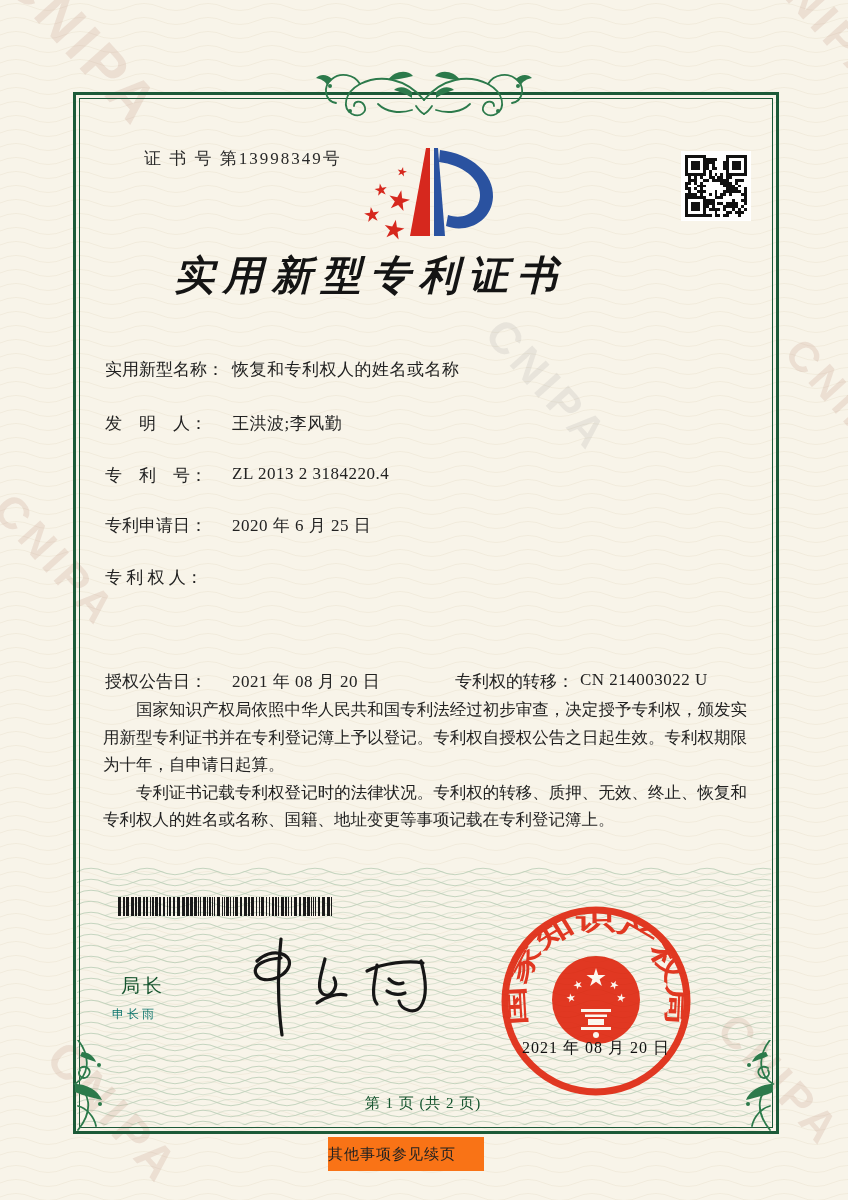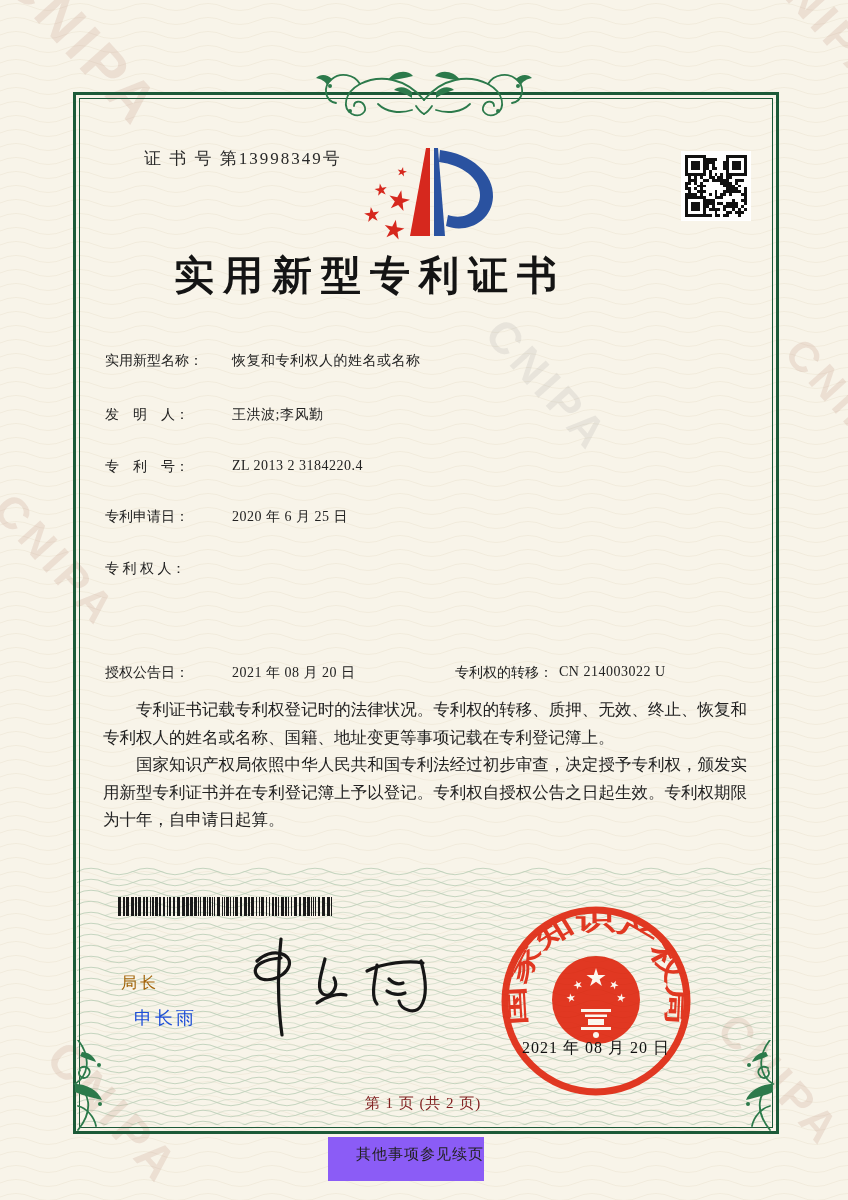--- a/index.html
+++ b/index.html
@@ -17,42 +17,42 @@
   
   #frame{position:absolute;left:73px;top:92px;width:700px;height:1036px;
          border:3px solid #1c5a38;z-index:2;}
   #frame-inner{position:absolute;left:3px;top:3px;right:3px;bottom:3px;
          border:1px solid #1c5a38;}
 
   
   #cert-no{position:absolute;left:104px;top:147px;font-size:17px;letter-spacing:2px;
            color:#2a2a2a;z-index:3;margin-left:40px;}
   #title{position:absolute;left:0;top:248px;width:740px;text-align:center;
-         font-size:40px;font-weight:bold;letter-spacing:9px;color:#141414;z-index:3;}
+         font-size:40px;font-weight:bold;letter-spacing:9px;color:#141414;z-index:3;font-style:italic;}
 
   
-  .row{position:absolute;left:105px;display:flex;font-size:14px;color:#222;
-       z-index:3;white-space:nowrap;}
+  .row{position:absolute;left:105px;display:flex;font-size:17px;color:#222;
+       z-index:3;white-space:nowrap;margin-top:6px;}
   .lbl{width:127px;flex:none;}
   .val{letter-spacing:.5px;}
 
   
   #body-text{position:absolute;left:103px;top:696px;width:644px;z-index:3;
              font-size:16.5px;line-height:1.67;color:#222;text-align:justify;}
   #body-text p{margin:0;text-indent:2em;}
 
   
-  #sig-title{position:absolute;left:121px;top:973px;font-size:16px;letter-spacing:3px;color:#a16207;z-index:4;}
-  #sig-name{position:absolute;left:134px;top:1006px;font-size:18px;letter-spacing:3px;color:#1d4ed8;z-index:4;}
+  #sig-title{position:absolute;left:121px;top:973px;font-size:19px;letter-spacing:3px;color:#14532d;z-index:4;}
+  #sig-name{position:absolute;left:112px;top:1006px;font-size:12px;letter-spacing:3px;color:#0f766e;z-index:4;}
   #seal-date{position:absolute;left:500px;top:1038px;width:192px;text-align:center;
              font-size:16px;letter-spacing:1px;color:#111;z-index:5;}
   #page-num{position:absolute;left:73px;top:1094px;width:700px;text-align:center;
-            font-size:15px;color:#7f1d1d;z-index:4;letter-spacing:1px;}
-  #note-box{position:absolute;left:328px;top:1137px;width:156px;height:44px;line-height:34px;
-            background:#8b5cf6;text-align:right;font-size:15px;color:#222;z-index:3;letter-spacing:1px;}
+            font-size:15px;color:#14532d;z-index:4;letter-spacing:1px;}
+  #note-box{position:absolute;left:328px;top:1137px;width:156px;height:34px;line-height:34px;
+            background:#f97316;text-align:left;font-size:15px;color:#222;z-index:3;letter-spacing:1px;}
   svg{display:block;}
 </style>
 </head>
 <body>
 
 <div id="page">
 
   <svg class="abs" style="left:0;top:0;z-index:0;opacity:.55" width="848" height="1200" viewBox="0 0 848 1200">
     <defs>
       <pattern id="wv1" width="64" height="14" patternUnits="userSpaceOnUse">
@@ -411,22 +411,22 @@
     <span class="lbl">专 利 权 人：</span>
   </div>
   <div class="row" style="top:664px">
     <span class="lbl">授权公告日：</span>
     <span class="val" style="width:223px">2021 年 08 月 20 日</span>
     <span>专利权的转移：</span>
     <span class="val" style="margin-left:6px">CN 214003022 U</span>
   </div>
 
   <div id="body-text">
+    <p>国家知识产权局依照中华人民共和国专利法经过初步审查，决定授予专利权，颁发实用新型专利证书并在专利登记簿上予以登记。专利权自授权公告之日起生效。专利权期限为十年，自申请日起算。</p>
     <p>专利证书记载专利权登记时的法律状况。专利权的转移、质押、无效、终止、恢复和专利权人的姓名或名称、国籍、地址变更等事项记载在专利登记簿上。</p>
-    <p>国家知识产权局依照中华人民共和国专利法经过初步审查，决定授予专利权，颁发实用新型专利证书并在专利登记簿上予以登记。专利权自授权公告之日起生效。专利权期限为十年，自申请日起算。</p>
   </div>
 
   <svg id="barcode-svg" class="abs" style="left:118px;top:897px;z-index:3" width="218" height="19" viewBox="0 0 218 19" fill="#1a1a1a" shape-rendering="crispEdges">
       <rect x="0" y="0" width="3" height="19"></rect>
       <rect x="5" y="0" width="2" height="19"></rect>
       <rect x="8" y="0" width="3" height="19"></rect>
       <rect x="13" y="0" width="3" height="19"></rect>
       <rect x="17" y="0" width="2" height="19"></rect>
       <rect x="20" y="0" width="3" height="19"></rect>
       <rect x="25" y="0" width="2" height="19"></rect>

